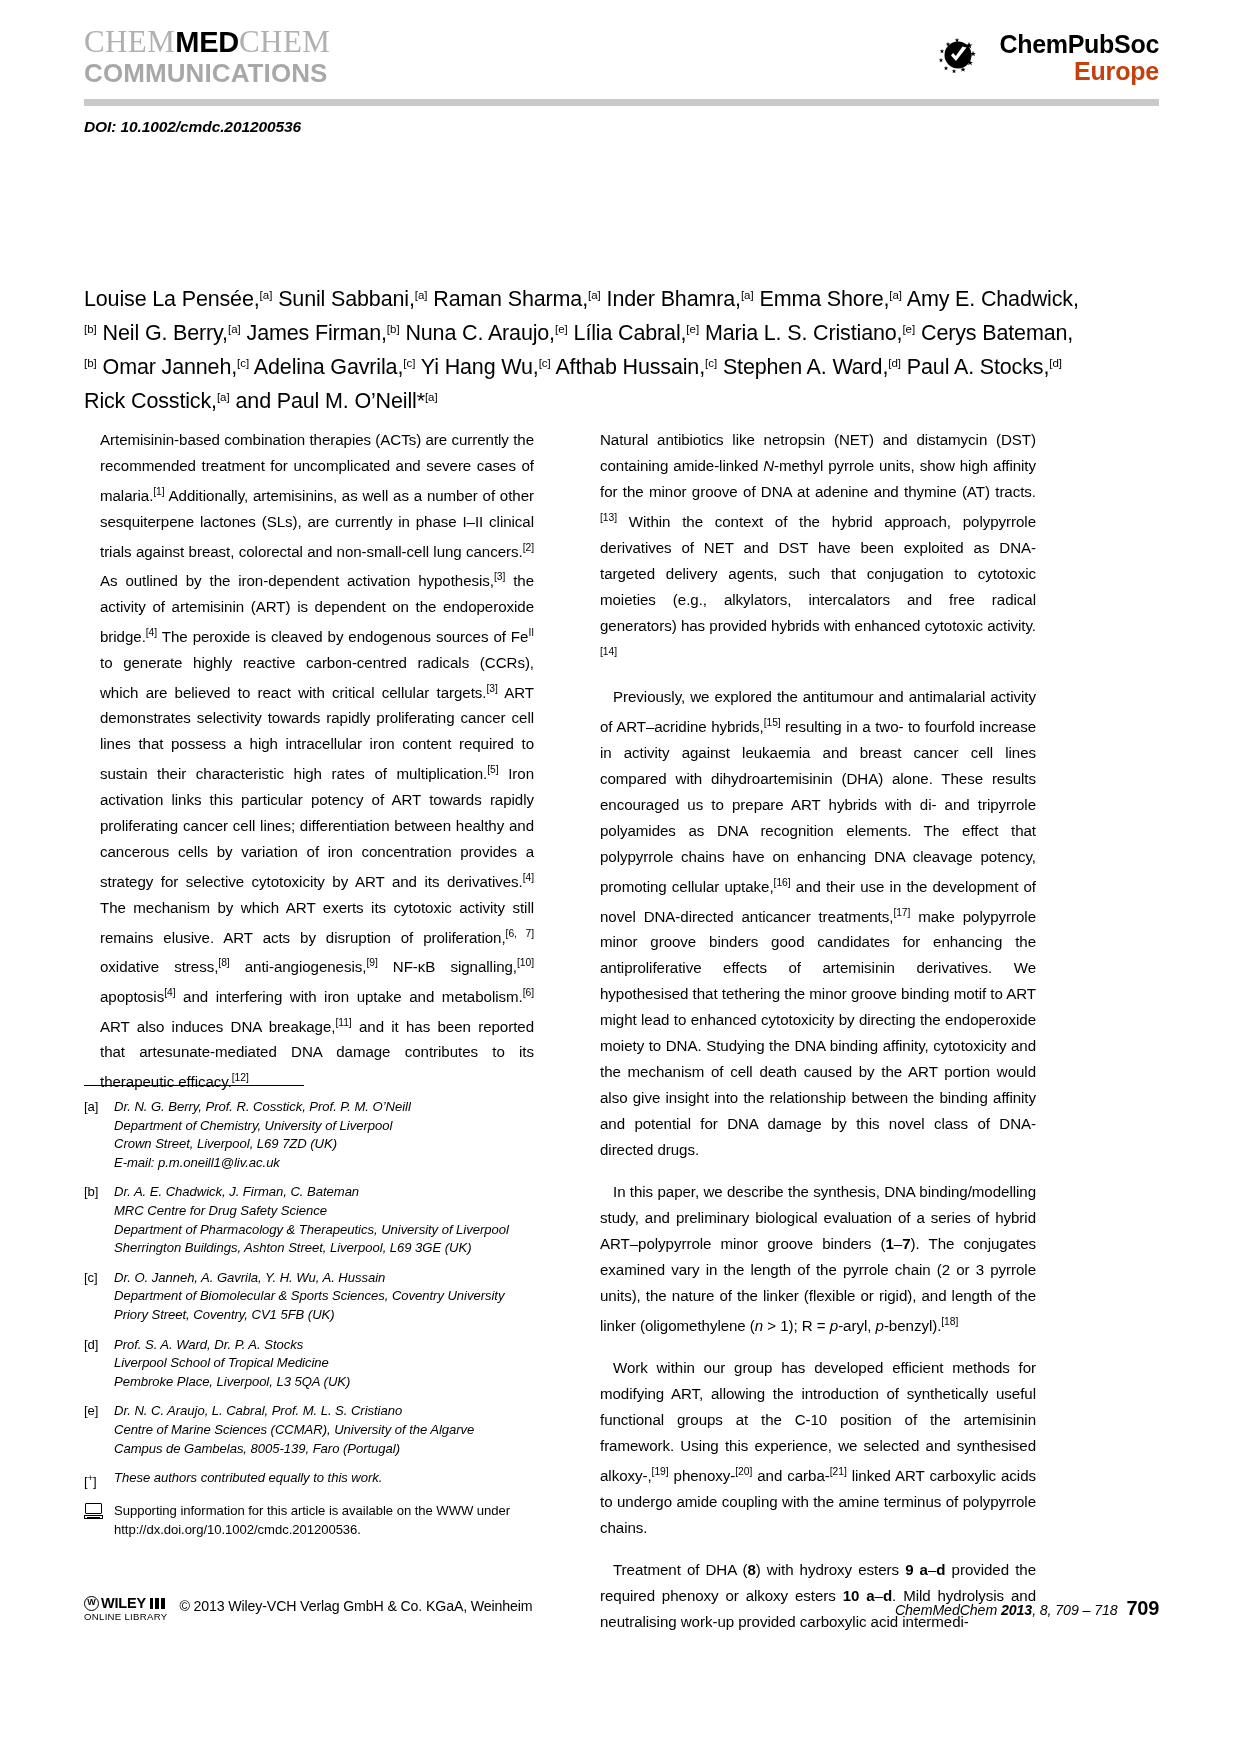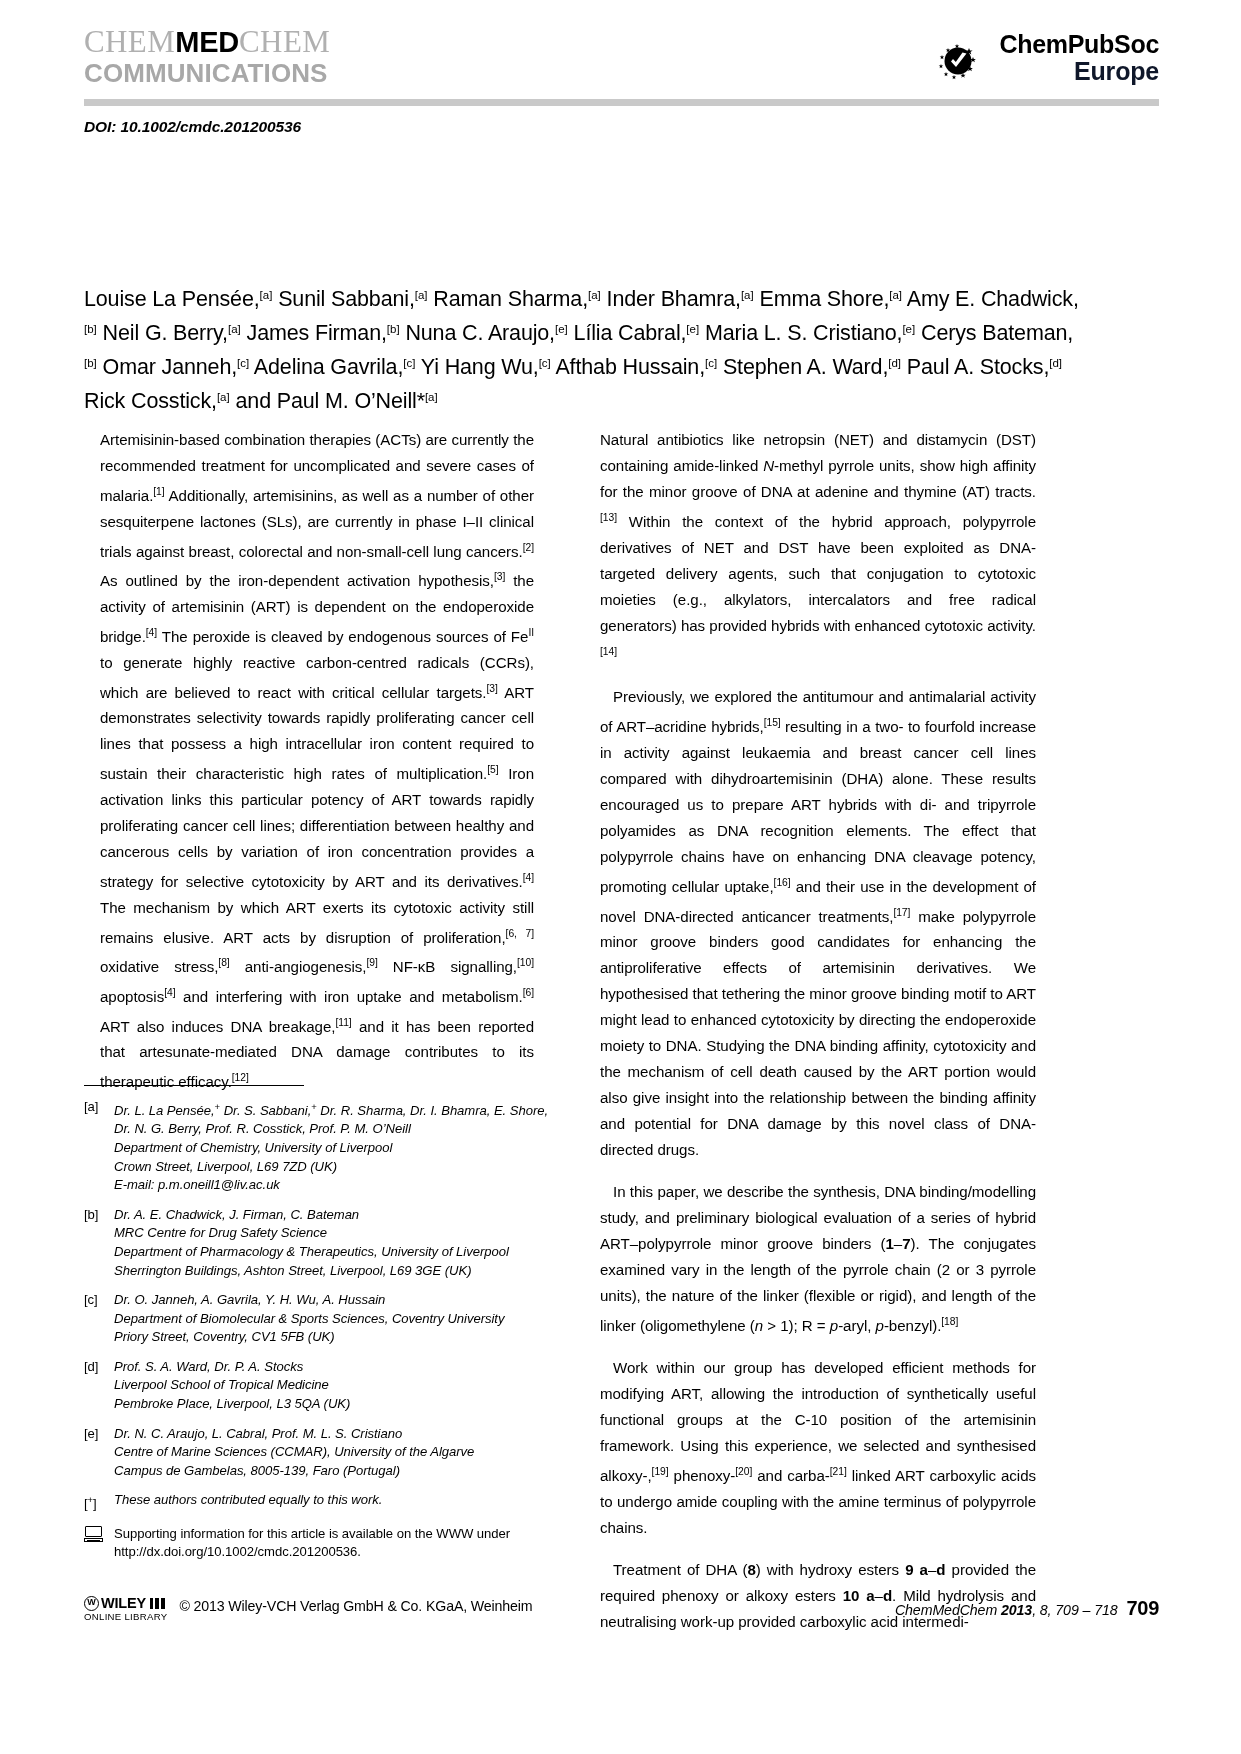--- a/index.html
+++ b/index.html
@@ -59,21 +59,21 @@
     letter-spacing: 0.1px;
     margin-top: 3px;
     white-space: nowrap;
   }
 
   .society-logo {
     position: absolute;
     right: 0;
     top: 6px;
     display: flex;
-    align-items: flex-end;
+    align-items: flex-start;
     gap: 16px;
   }
   .society-mark {
     width: 46px;
     height: 46px;
     position: relative;
     flex: 0 0 auto;
   }
   .society-text {
     line-height: 1.0;
@@ -82,21 +82,21 @@
   .soc-line1 {
     font-size: 25px;
     font-weight: bold;
     color: #000000;
     letter-spacing: -0.3px;
     white-space: nowrap;
   }
   .soc-line2 {
     font-size: 25px;
     font-weight: bold;
-    color: #0f172a;
+    color: #c2410c;
     letter-spacing: -0.2px;
     margin-top: 2px;
     white-space: nowrap;
   }
 
   .rule-top {
     position: absolute;
     left: 84px;
     top: 99px;
     width: 1075px;
@@ -388,21 +388,20 @@
         <p class="body">Treatment of DHA (<b>8</b>) with hydroxy esters <b>9 a</b>–<b>d</b> provided the required phenoxy or alkoxy esters <b>10 a</b>–<b>d</b>. Mild hydrolysis and neutralising work-up provided carboxylic acid intermedi-</p>
       </div>
   </div>
 
   <div class="footnotes">
     <div class="fn-rule"></div>
     <div>
         <div class="fn-item">
           <div class="fn-label">[a]</div>
           <div class="fn-body">
-            <div>Dr. L. La Pensée,<sup>+</sup> Dr. S. Sabbani,<sup>+</sup> Dr. R. Sharma, Dr. I. Bhamra, E. Shore,</div>
             <div>Dr. N. G. Berry, Prof. R. Cosstick, Prof. P. M. O’Neill</div>
             <div>Department of Chemistry, University of Liverpool</div>
             <div>Crown Street, Liverpool, L69 7ZD (UK)</div>
             <div>E-mail: p.m.oneill1@liv.ac.uk</div>
           </div>
         </div>
         <div class="fn-item">
           <div class="fn-label">[b]</div>
           <div class="fn-body">
             <div>Dr. A. E. Chadwick, J. Firman, C. Bateman</div>

